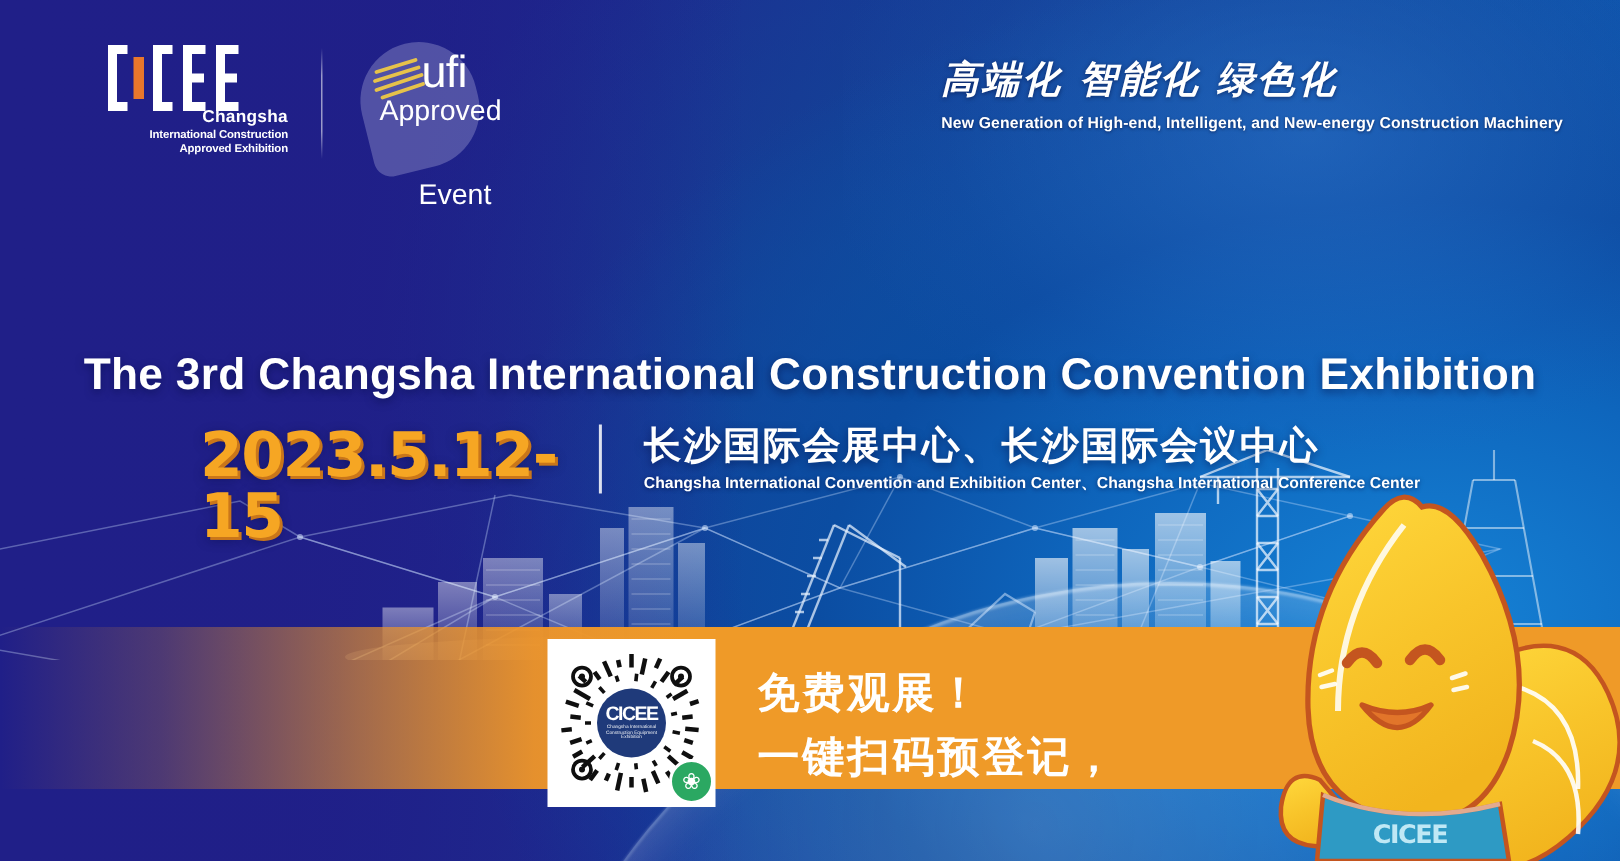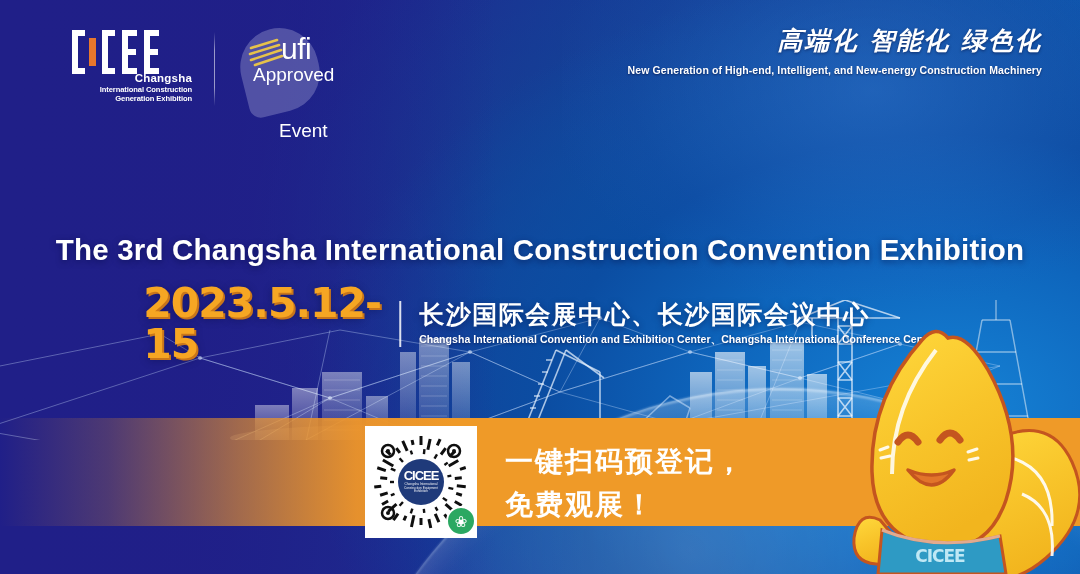--- a/index.html
+++ b/index.html
@@ -97,22 +97,22 @@
     position: absolute; left: 0; top: 0;
     width: 112px; color: #fff;
   }
   .ufi-line1 { position: absolute; left: 44px; top: 8px; font-size: 30px; font-weight: normal; letter-spacing: -.5px; line-height: 1; }
   .ufi-line2 { position: absolute; left: 16px; top: 39px; font-size: 19px; line-height: 1; }
   .ufi-line3 { position: absolute; left: 42px; top: 59px; font-size: 19px; line-height: 1; margin-top: 36px; }
 
   
   .slogan {
     position: absolute;
-    right: 38px; top: 26px;
-    text-align: right;
+    right: 38px; top: 38px;
+    text-align: left;
     color: #ffffff;
   }
   .slogan-l1, .slogan-l2 {
     font-family: "DejaVu Sans", "Liberation Sans", sans-serif;
     font-size: 25px;
     font-weight: bold;
     font-style: italic;
     letter-spacing: 2px;
     line-height: 1.22;
     text-shadow: 0 1px 3px rgba(0,0,40,0.5);
@@ -157,22 +157,22 @@
     white-space: nowrap;
     text-shadow: 0 2px 6px rgba(0,10,60,0.5);
   }
 
   
   .info-row {
     position: absolute;
     left: 50%; top: 283px;
     transform: translateX(-50%);
     display: flex;
-    align-items: center;
-    gap: 18px;
+    align-items: flex-start;
+    gap: 28px;
   }
   .date-text {
     font-family: "DejaVu Sans", "Liberation Sans", sans-serif;
     font-size: 41px;
     font-weight: bold;
     color: #f6a623;
     letter-spacing: -1px;
     line-height: 1;
     text-shadow: 2px 2px 0 #c9761a, 0 2px 8px rgba(0,10,60,0.45);
   }
@@ -395,21 +395,21 @@
           <path d="M30 0 h13 v6 h-7 v32 h7 v6 H30 Z"></path>
 
           <path d="M50 0 h15 v6 h-9 v13 h8 v6 h-8 v13 h9 v6 H50 Z"></path>
 
           <path d="M72 0 h15 v6 h-9 v13 h8 v6 h-8 v13 h9 v6 H72 Z"></path>
         </g>
       </svg>
       <div class="cicee-words">
         <div class="cw-main">Changsha</div>
         <div class="cw-sub">International Construction</div>
-        <div class="cw-sub">Generation Exhibition</div>
+        <div class="cw-sub">Approved Exhibition</div>
       </div>
     </div>
 
     <div class="divider-v"></div>
 
     <div class="ufi-badge">
       <div class="ufi-shape"></div>
       <svg width="112" height="86" style="position:absolute;left:0;top:0">
         <g fill="none" stroke="#e6c24a" stroke-width="2.6" stroke-linecap="round">
           <path d="M14 22 L40 14"></path>
@@ -512,22 +512,22 @@
       </svg>
       <div class="qr-center">
         <div class="qr-center-mark">CICEE</div>
         <div class="qr-center-sub">Changsha International Construction Equipment Exhibition</div>
       </div>
       <div class="wechat-badge">❀</div>
     </div>
   </div>
 
   <div class="cta-text">
+    <div>免费观展！</div>
     <div>一键扫码预登记，</div>
-    <div>免费观展！</div>
   </div>
 
   <svg class="mascot" viewBox="0 0 250 250">
     <defs>
       <linearGradient id="leafg" x1="0" y1="0" x2="0.4" y2="1">
         <stop offset="0%" stop-color="#ffd93d"></stop>
         <stop offset="55%" stop-color="#f8c42a"></stop>
         <stop offset="100%" stop-color="#f2b51e"></stop>
       </linearGradient>
     </defs>

